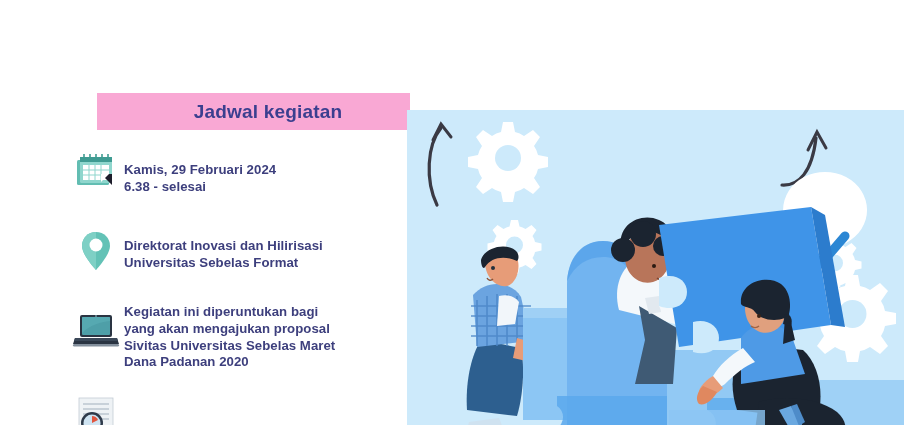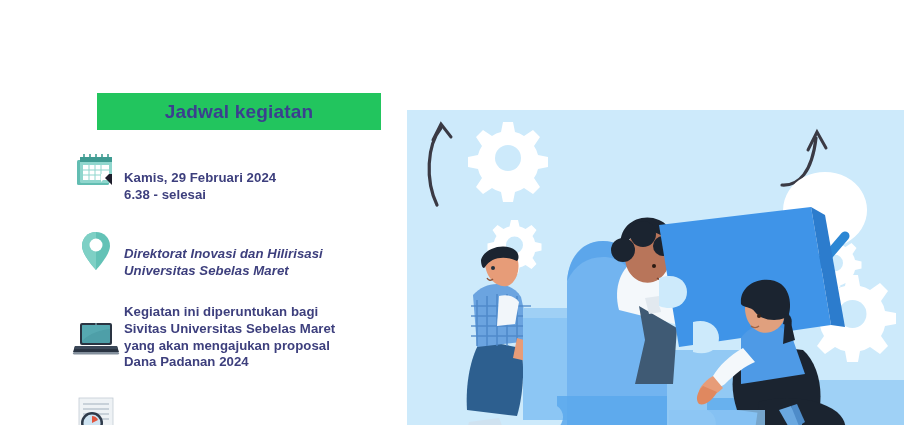--- a/index.html
+++ b/index.html
@@ -27,42 +27,43 @@
     top: 0;
     width: 400px;
     height: 425px;
   }
   .title-banner {
     position: absolute;
     left: 97px;
     top: 93px;
     width: 284px;
     height: 37px;
-    background: #22c55e;
+    background: #f9a8d4;
     display: flex;
     align-items: center;
     justify-content: center;
+    padding-left: 29px;
   }
   .title-banner .title-text {
     color: #3b3f8f;
     font-size: 19px;
     font-weight: bold;
     letter-spacing: 0.2px;
     white-space: nowrap;
   }
 
   .info-list {
     position: absolute;
     left: 68px;
     top: 150px;
     width: 340px;
   }
   .info-row {
     display: flex;
-    align-items: flex-end;
+    align-items: center;
     margin-bottom: 14px;
   }
   .info-icon {
     width: 56px;
     min-width: 56px;
     height: 52px;
     display: flex;
     align-items: flex-start;
     justify-content: center;
     padding-top: 2px;
@@ -72,21 +73,21 @@
     font-size: 13.2px;
     font-weight: bold;
     line-height: 16.8px;
     padding-top: 4px;
     letter-spacing: 0.05px;
   }
   .info-text .line { display: block; white-space: nowrap; }
 
   
   .row-date   { margin-bottom: 22px; }
-  .row-place  { margin-bottom: 20px; font-style: italic; }
+  .row-place  { margin-bottom: 20px; }
   .row-target { margin-bottom: 24px; }
 
   
   .illustration {
     position: absolute;
     left: 407px;
     top: 110px;
     width: 497px;
     height: 315px;
     background: #cdeafb;
@@ -140,41 +141,41 @@
       <div class="info-row row-place">
         <div class="info-icon">
           <svg width="42" height="46" viewBox="0 0 42 46">
             <path d="M21 4 C13 4 7 10 7 18 C7 27 21 42 21 42 C21 42 35 27 35 18 C35 10 29 4 21 4 Z" fill="#63c2b6"></path>
             <path d="M21 4 C13 4 7 10 7 18 C7 27 21 42 21 42 L21 4 Z" fill="#7ed0c5"></path>
             <circle cx="21" cy="17" r="6.5" fill="#ffffff"></circle>
           </svg>
         </div>
         <div class="info-text">
           <span class="line">Direktorat Inovasi dan Hilirisasi</span>
-          <span class="line">Universitas Sebelas Maret</span>
+          <span class="line">Universitas Sebelas Format</span>
         </div>
       </div>
 
       <div class="info-row row-target">
         <div class="info-icon">
           <svg width="48" height="42" viewBox="0 0 48 42">
             <rect x="8" y="4" width="32" height="22" rx="2" fill="#2a3442"></rect>
             <rect x="10" y="6" width="28" height="18" rx="1" fill="#4e9fa8"></rect>
             <path d="M10 22 C18 14 28 11 38 10 L38 6 L10 6 Z" fill="#5cb0b8" opacity="0.55"></path>
             <circle cx="24" cy="5" r="0.8" fill="#9fd8dd"></circle>
             <path d="M3 27 L45 27 L47 33 L1 33 Z" fill="#2a3442"></path>
             <path d="M3 27 L45 27 L46 30 L2 30 Z" fill="#3b4858"></path>
             <rect x="1" y="33" width="46" height="2.5" rx="1.2" fill="#838f9c"></rect>
           </svg>
         </div>
         <div class="info-text">
           <span class="line">Kegiatan ini diperuntukan bagi</span>
+          <span class="line">yang akan mengajukan proposal</span>
           <span class="line">Sivitas Universitas Sebelas Maret</span>
-          <span class="line">yang akan mengajukan proposal</span>
-          <span class="line">Dana Padanan 2024</span>
+          <span class="line">Dana Padanan 2020</span>
         </div>
       </div>
 
       <div class="info-row">
         <div class="info-icon">
           <svg width="46" height="38" viewBox="0 0 46 38">
             <rect x="6" y="1" width="34" height="30" fill="#eef2f5" stroke="#c3ccd4" stroke-width="0.8"></rect>
             <g stroke="#a9b6c2" stroke-width="1.1">
               <line x1="10" y1="7" x2="36" y2="7"></line>
               <line x1="10" y1="12" x2="36" y2="12"></line>

